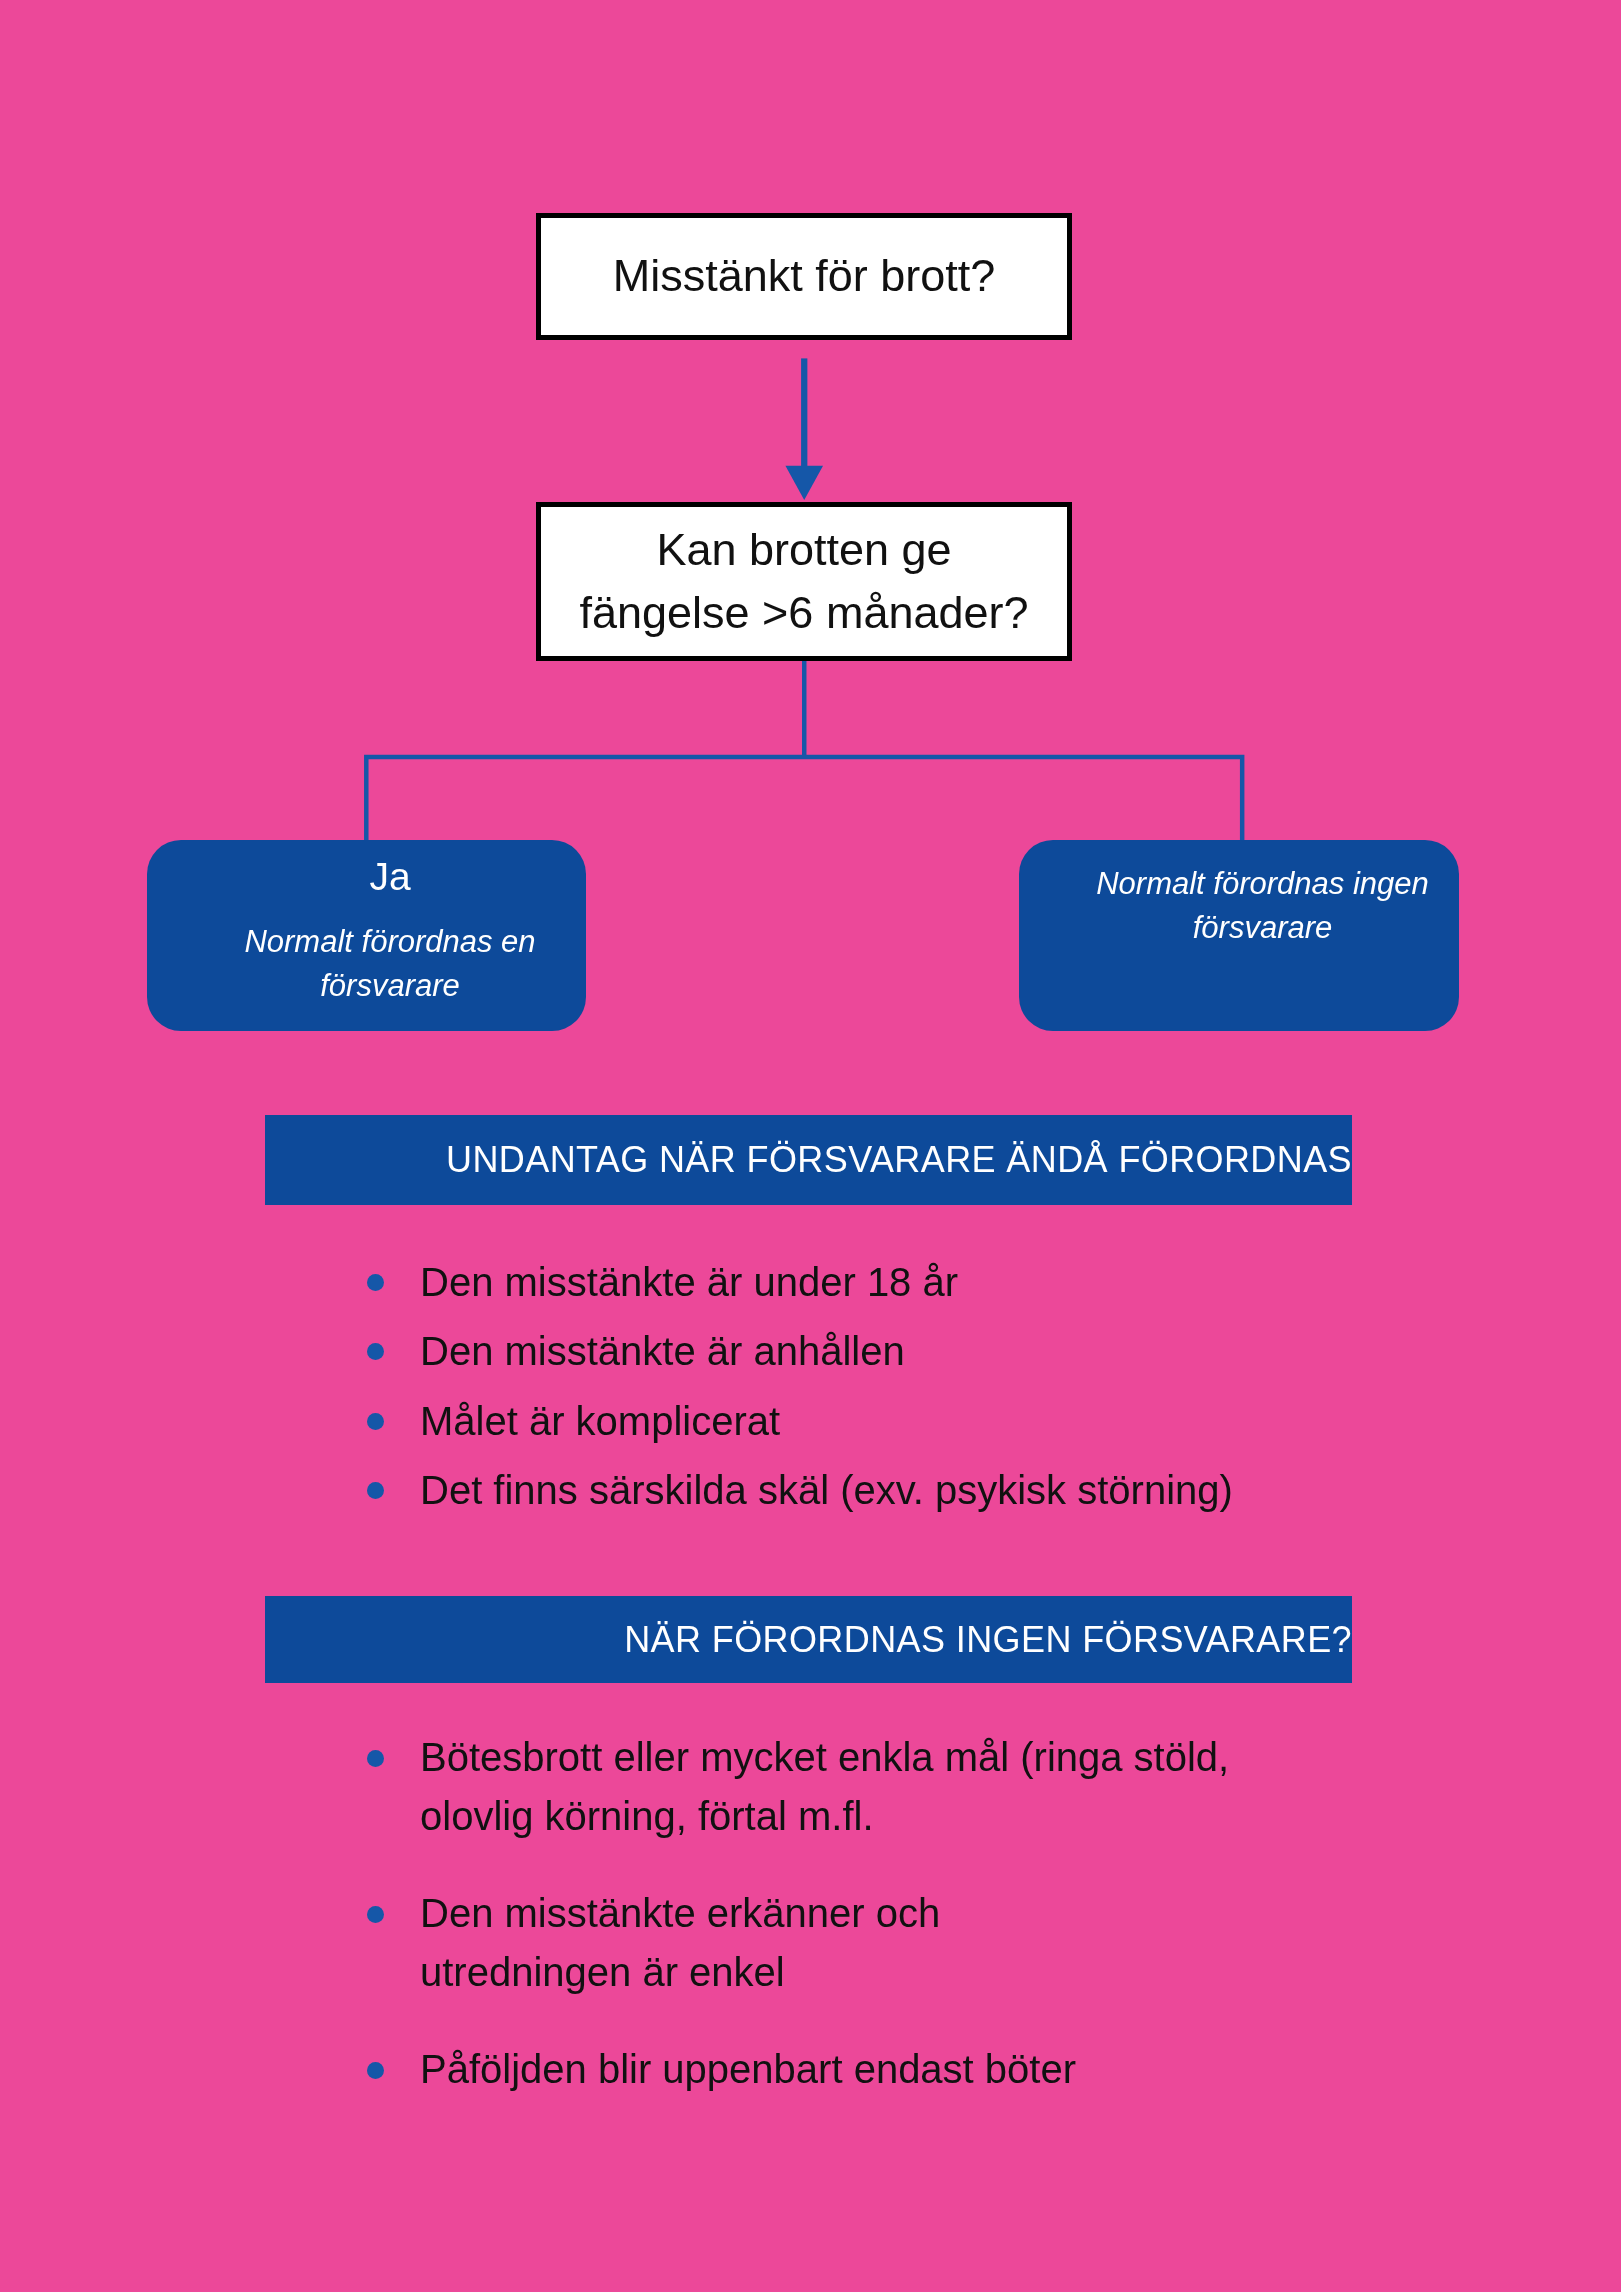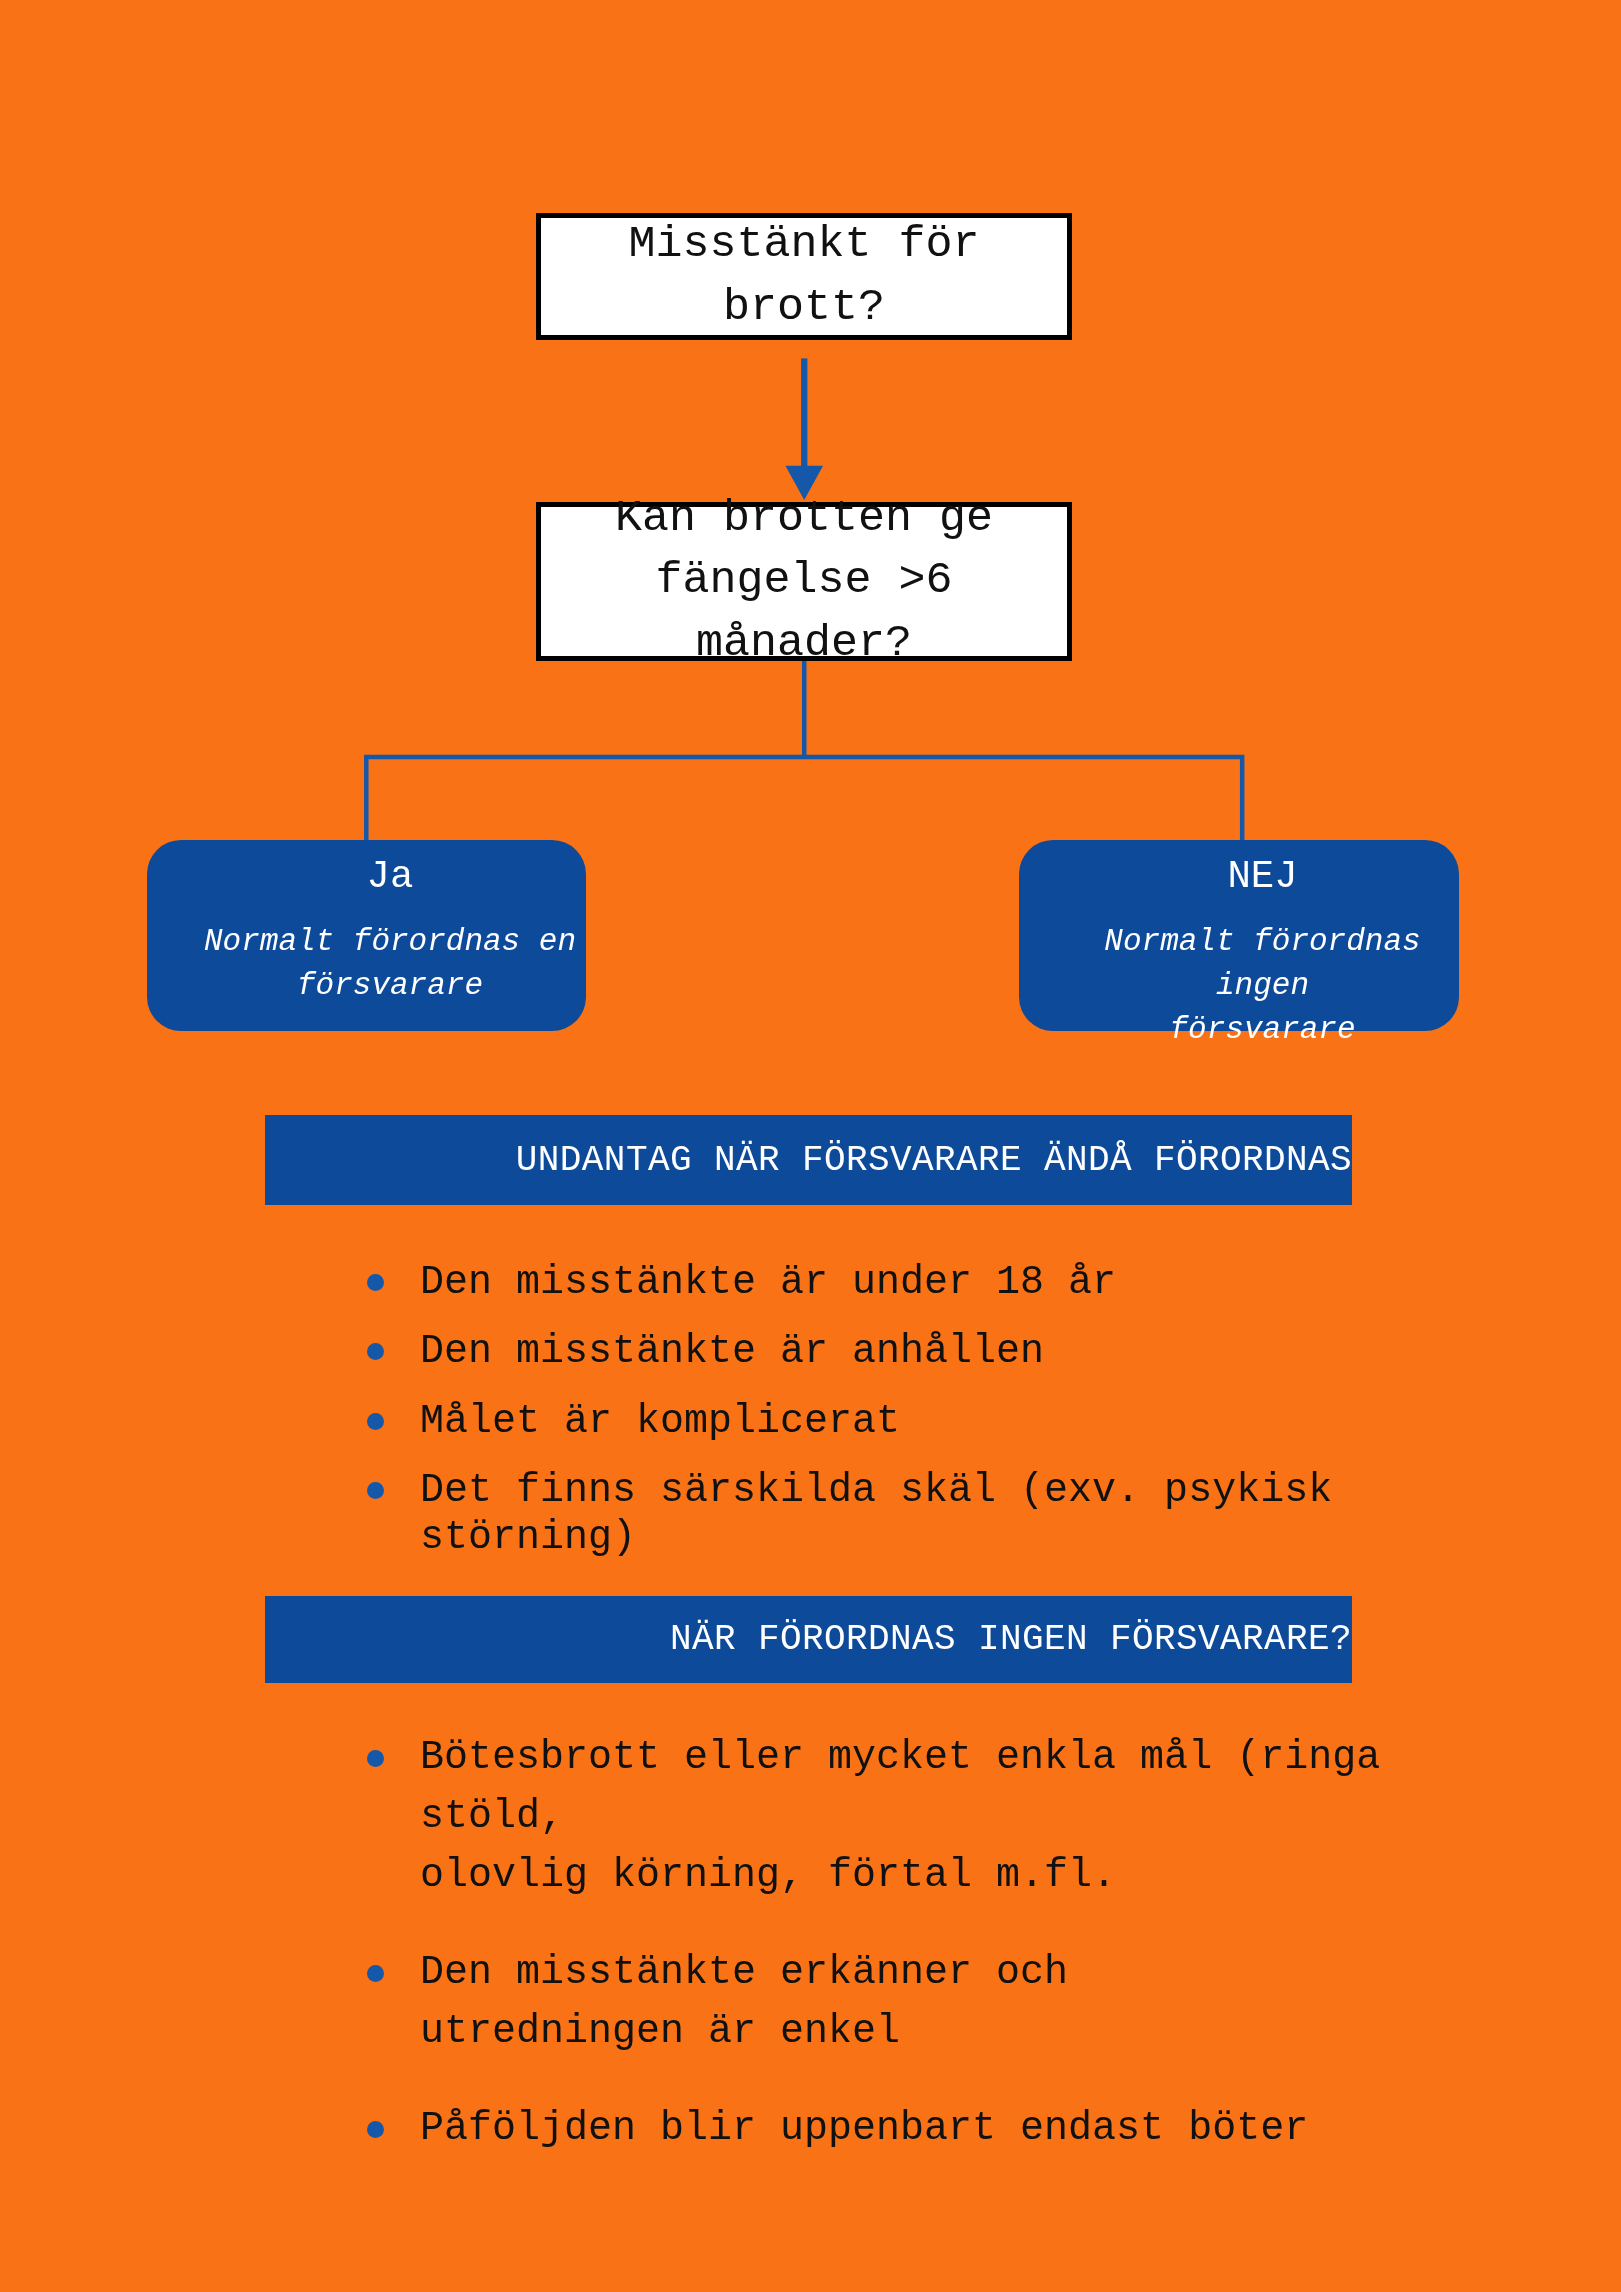--- a/index.html
+++ b/index.html
@@ -2,22 +2,22 @@
 <html style="--box-blue: #0d4a9a; --line-blue: #1557a8; --text: #111111;font-size:14.3px"><head>
 <meta charset="utf-8">
 <style>
   :root{
     --box-blue:#0d4a9a;
     --line-blue:#1557a8;
     --text:#111111;
   }
   html,body{margin:0;padding:0;background:#ffffff;}
   .canvas{
-    position:relative;width:1621px;height:2293px;background:#f97316;
-    font-family:Liberation Mono, monospace;overflow:hidden;color:var(--text);
+    position:relative;width:1621px;height:2293px;background:#ec4899;
+    font-family:Liberation Sans, sans-serif;overflow:hidden;color:var(--text);
   }
   .canvas *{box-sizing:border-box;}
   svg.connectors{position:absolute;left:0;top:0;width:1621px;height:2293px;pointer-events:none;}
   svg.connectors .stroke{stroke:var(--line-blue);fill:none;}
   svg.connectors .fill{fill:var(--line-blue);stroke:none;}
 
   .qbox{
     position:absolute;background:#ffffff;border:5.4px solid #000000;
     display:flex;align-items:center;justify-content:center;text-align:center;
     font-size:45px;line-height:1.38;color:var(--text);white-space:pre-line;
@@ -79,21 +79,20 @@
 fängelse &gt;6 månader?</span>
   </div>
 
   <div class="branch-box ja">
     <div class="branch-title">Ja</div>
     <div class="branch-sub">Normalt förordnas en
 försvarare</div>
   </div>
 
   <div class="branch-box nej">
-    <div class="branch-title">NEJ</div>
     <div class="branch-sub">Normalt förordnas ingen
 försvarare</div>
   </div>
 
   <div class="banner b1">
     <span>UNDANTAG NÄR FÖRSVARARE ÄNDÅ FÖRORDNAS</span>
   </div>
 
   <ul class="bullets list1">
       <li>Den misstänkte är under 18 år</li>

